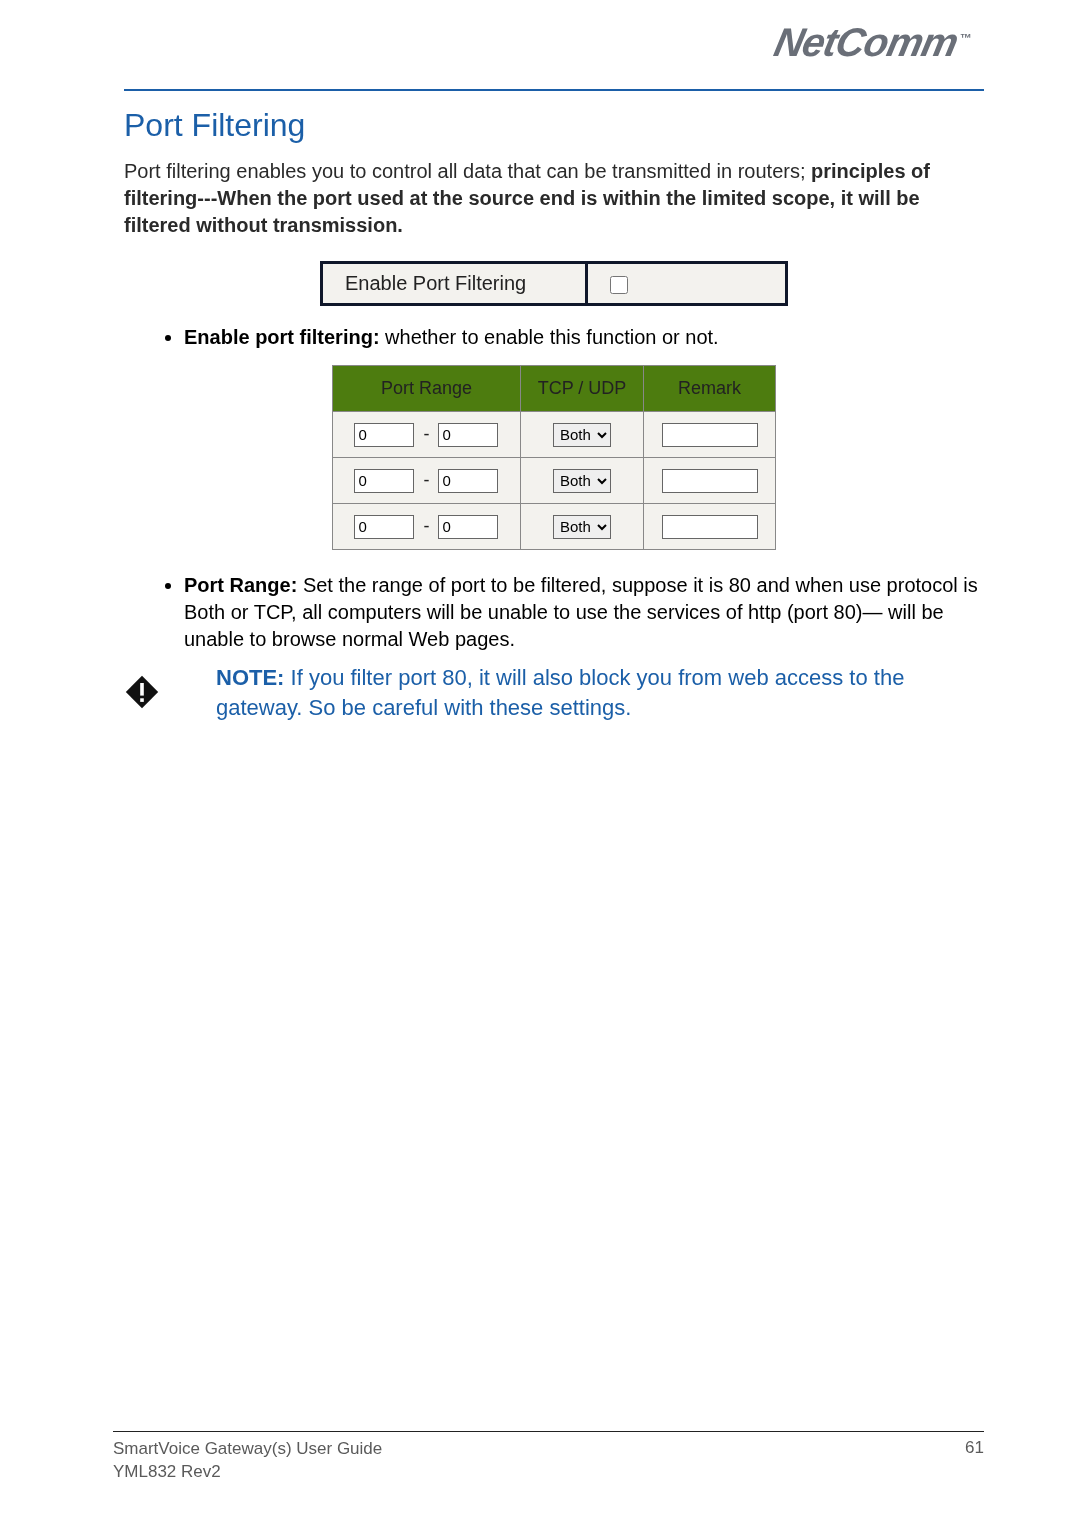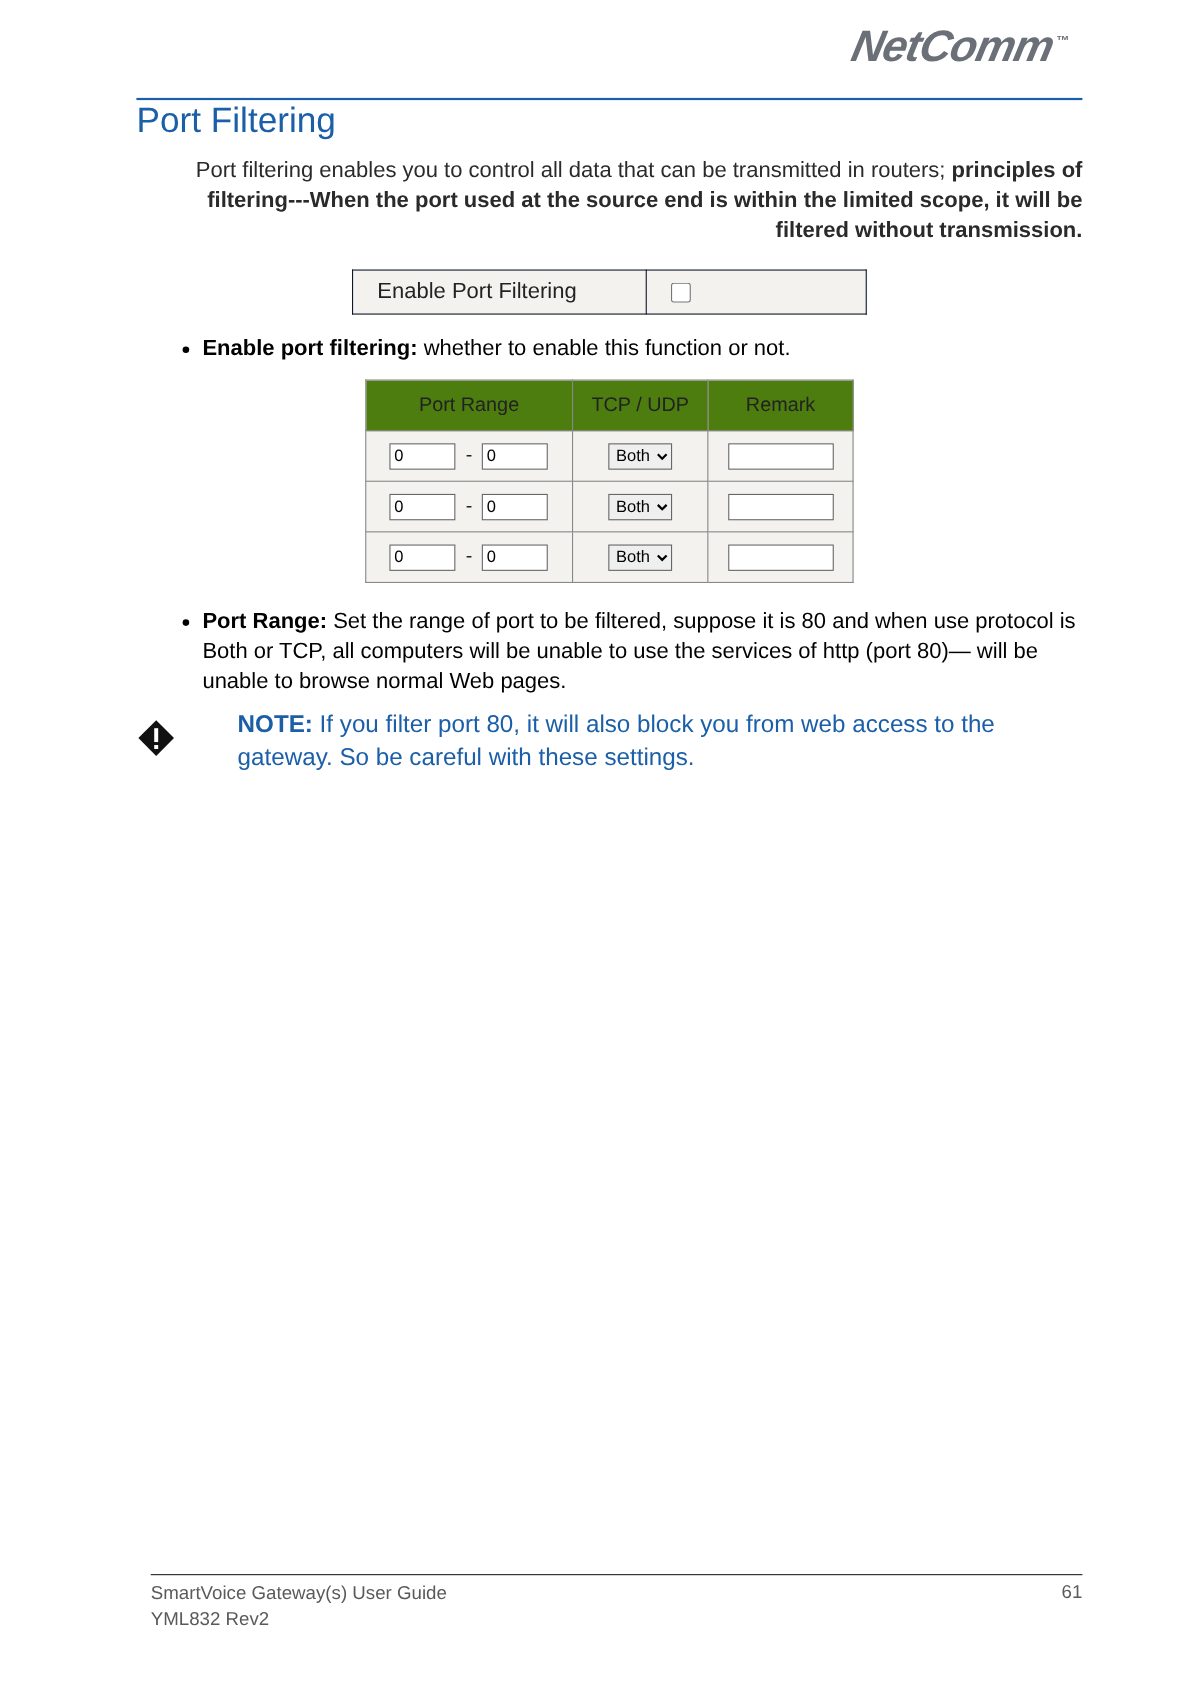--- a/index.html
+++ b/index.html
@@ -1,45 +1,45 @@
 <!DOCTYPE html>
 <html><head>
 <meta charset="utf-8">
 <style>
   * { box-sizing: border-box; margin: 0; padding: 0; }
   html, body { width: 1080px; height: 1532px; background: #fff; font-family: Arial, Helvetica, sans-serif; color: #2a2a2a; }
   .page { position: relative; width: 1080px; height: 1532px; padding: 24px 96px 0 124px; }
   .brand { position: absolute; top: 20px; right: 110px; font-style: italic; font-weight: 900; font-size: 40px; letter-spacing: -1px; color: #6a6f78; transform: skewX(-12deg); font-family: "Arial Black", Arial, sans-serif; }
   .brand .tm { font-size: 12px; vertical-align: super; font-style: normal; margin-left: 2px; transform: skewX(12deg); display:inline-block; }
   .rule { border: 0; border-top: 2px solid #1b5fa8; margin-top: 65px; }
-  .content { padding-top: 0; }
+  .content { padding-top: 16px; }
   h1.title { color: #1b5fa8; font-weight: 400; font-size: 32px; margin-bottom: 14px; font-family: Arial, Helvetica, sans-serif; }
-  p.intro { font-size: 20px; line-height: 1.35; color: #2a2a2a; text-align: right; }
+  p.intro { font-size: 20px; line-height: 1.35; color: #2a2a2a; }
   p.intro .bold { font-weight: 700; }
   .enable-fig { margin: 22px auto 14px auto; width: 468px; }
   .enable-table { border-collapse: collapse; width: 100%; }
-  .enable-table td { border: 1px solid #0f172a; padding: 8px 22px; font-family: Tahoma, Arial, sans-serif; font-size: 20px; color: #222; background: #f3f2ee; }
+  .enable-table td { border: 3px solid #0f172a; padding: 8px 22px; font-family: Tahoma, Arial, sans-serif; font-size: 20px; color: #222; background: #f3f2ee; }
   .enable-table td.cbcell { text-align: left; width: 200px; background: #f3f2ee; }
   .enable-table input[type=checkbox] { width: 18px; height: 18px; vertical-align: middle; }
   ul.bullets { list-style: disc; padding-left: 60px; margin-top: 18px; }
   ul.bullets > li { font-size: 20px; line-height: 1.35; color: #000000; margin-bottom: 10px; }
   ul.bullets > li .b { font-weight: 700; }
   .grid-fig { margin: 14px auto 22px auto; width: 444px; }
   table.grid { border-collapse: collapse; width: 100%; font-family: Tahoma, Arial, sans-serif; background: #f3f2ee; }
   table.grid th, table.grid td { border: 1px solid #888; padding: 4px 8px; font-weight: 400; font-size: 18px; color: #222; text-align: center; vertical-align: middle; height: 46px; }
   table.grid th { font-size: 18px; background: #4d7c0f; }
   .num-input { width: 60px; height: 24px; font-family: Tahoma, Arial, sans-serif; font-size: 15px; padding: 1px 3px; border: 1px solid #666; background: #fff; }
   .sep { display: inline-block; padding: 0 4px; }
   .proto-select { height: 24px; font-family: Tahoma, Arial, sans-serif; font-size: 15px; border: 1px solid #666; background: #efefef; padding: 0 2px; }
   .remark-input { width: 96px; height: 24px; border: 1px solid #666; background: #fff; }
   .note-row { display: flex; align-items: center; margin: 8px 0 10px 0; padding-left: 0; }
   .note-icon { width: 40px; flex: 0 0 40px; margin-top: 2px; }
   .note-text { font-size: 22px; line-height: 1.35; color: #1b5fa8; padding-left: 52px; }
   .note-text .nl { font-weight: 700; }
-  .footer { position: absolute; left: 137px; right: 96px; bottom: 48px; border-top: 1px solid #222; padding-top: 6px; display: flex; justify-content: space-between; align-items: flex-start; font-size: 17px; color: #5a5a5a; }
+  .footer { position: absolute; left: 113px; right: 96px; bottom: 48px; border-top: 1px solid #222; padding-top: 6px; display: flex; justify-content: space-between; align-items: flex-start; font-size: 17px; color: #5a5a5a; }
   .footer .left { line-height: 1.35; }
   .footer .pg { color: #5a5a5a; }
 </style>
 </head>
 <body>
 
 <div class="page">
 
   <div class="brand">
     <span>NetComm</span><span class="tm">™</span>

